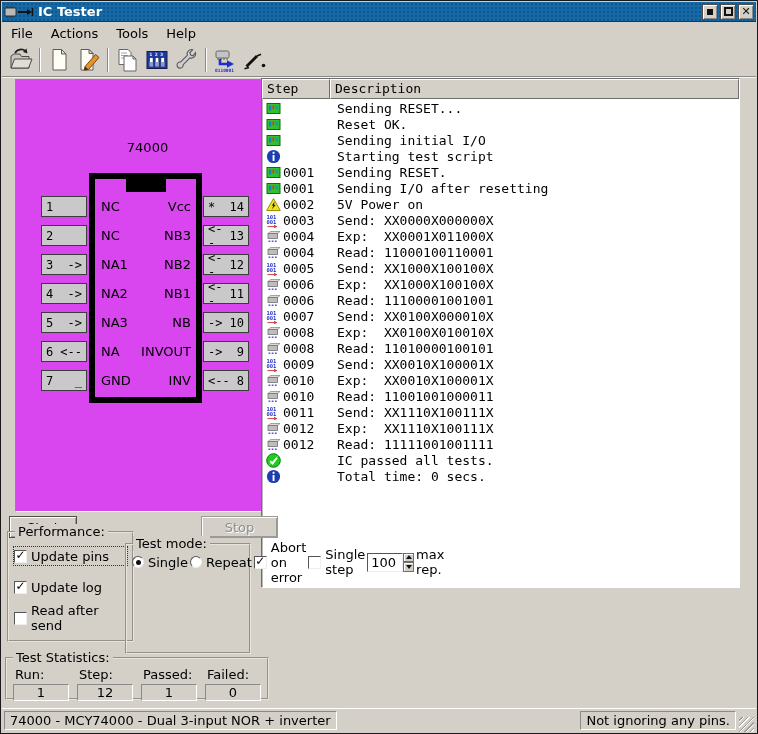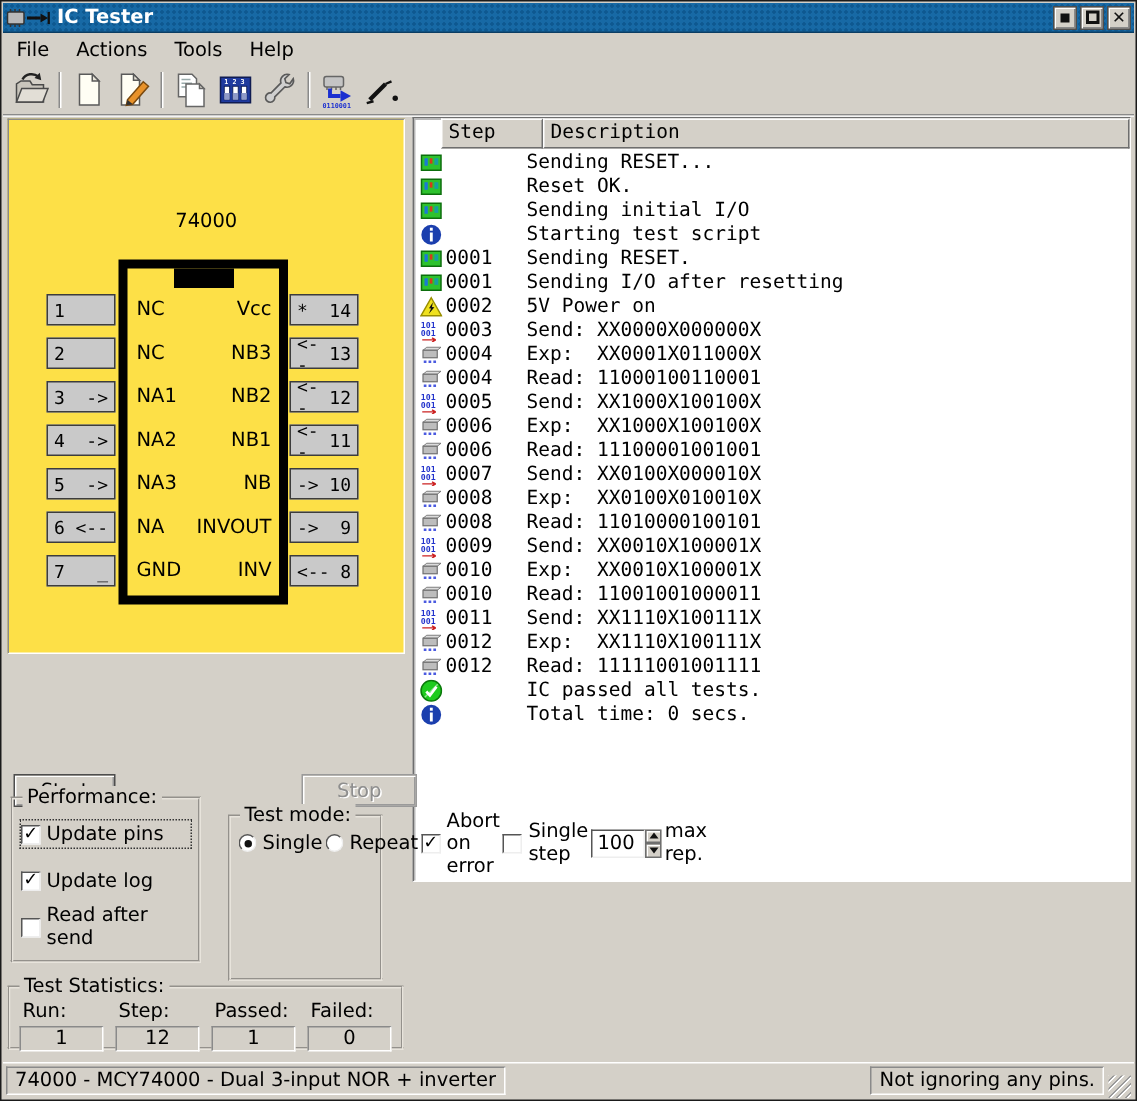--- a/index.html
+++ b/index.html
@@ -19,33 +19,33 @@
   .glyph-close{font-weight:bold;font-size:11px;line-height:11px;color:#111;}
   
   .menubar{position:absolute;left:1px;top:22px;right:1px;height:21px;display:flex;align-items:center;background:#d4d0c8;}
   .menu-item{padding:2px 9px;cursor:default;}
   
   .toolbar{position:absolute;left:1px;top:43px;right:1px;height:31px;display:flex;align-items:center;padding:0 4px;background:#d4d0c8;}
   .tbtn{width:30px;height:28px;display:flex;align-items:center;justify-content:center;}
   .tsep{width:2px;height:24px;margin:0 3px;border-left:1px solid #8a8a8a;border-right:1px solid #fff;}
   .mainline{position:absolute;left:1px;top:75px;right:1px;height:0;border-top:1px solid #8a8a8a;border-bottom:1px solid #f4f4f4;}
   
-  .chip-panel{position:absolute;left:4px;top:78px;width:265px;height:357px;background:#fde047;
+  .chip-panel{position:absolute;left:14px;top:78px;width:265px;height:433px;background:#d946ef;
     border:1px solid;border-color:#8a8a8a #fff #fff #8a8a8a;}
   .chip-title{position:absolute;left:0;top:60px;width:100%;text-align:center;}
   .chip-body{position:absolute;left:73px;top:93px;width:113px;height:230px;border:6px solid #000;}
   .chip-notch{position:absolute;left:50%;top:0;transform:translateX(-50%);width:40px;height:13px;background:#000;}
   .pin-row{position:absolute;left:25px;width:208px;height:21px;display:flex;align-items:center;}
   .pin-box{width:46px;height:21px;background:#c9c9c9;border:1px solid #3c3c3c;display:flex;align-items:center;
     justify-content:space-between;padding:0 4px;font-family:"DejaVu Sans Mono",monospace;font-size:12px;}
   .pin-label-l{margin-left:14px;font-size:13px;}
   .pin-label-r{margin-left:auto;margin-right:12px;font-size:13px;}
   
-  .log-panel{position:absolute;left:274px;top:77px;width:479px;height:510px;background:#fff;
-    border:1px solid;border-color:#6e6e6e #fff #fff #6e6e6e;box-shadow:inset 1px 1px 0 #b8b8b8;padding-left:18px;}
+  .log-panel{position:absolute;left:260px;top:77px;width:479px;height:510px;background:#fff;
+    border:1px solid;border-color:#6e6e6e #fff #fff #6e6e6e;box-shadow:inset 1px 1px 0 #b8b8b8;}
   .log-header{display:flex;height:20px;}
   .hcell{background:#d4d0c8;border:1px solid;border-color:#fff #6e6e6e #6e6e6e #fff;
     font-family:"DejaVu Sans Mono",monospace;font-size:13px;padding:1px 4px;white-space:nowrap;overflow:hidden;}
   .hcell.step{width:68px;}
   .hcell.desc{flex:1;}
   .log-list{position:absolute;left:2px;top:21px;right:2px;bottom:2px;overflow:hidden;}
   .lrow{display:flex;align-items:center;height:16px;}
   .lic{width:19px;display:flex;align-items:center;justify-content:flex-start;padding-left:2px;}
   .lic svg{display:block;}
   .lstep{width:49px;font-family:"DejaVu Sans Mono",monospace;font-size:13px;}
@@ -592,21 +592,21 @@
         <span class="cb checked"></span>
         <span>Update log</span>
       </div>
       <div class="ctl-row">
         <span class="cb"></span>
         <span>Read after send</span>
       </div>
     </div>
   </div>
 
-  <div class="groupbox" style="left:151px;top:542px;width:103px;height:111px;">
+  <div class="groupbox" style="left:124px;top:542px;width:126px;height:111px;">
     <span class="legend">Test mode:</span>
     <div style="padding:8px 4px 0 5px;display:flex;flex-direction:row;gap:2px;">
       <div class="ctl-row">
         <span class="radio selected"></span>
         <span>Single</span>
       </div>
       <div class="ctl-row">
         <span class="radio"></span>
         <span>Repeat</span>
       </div>

